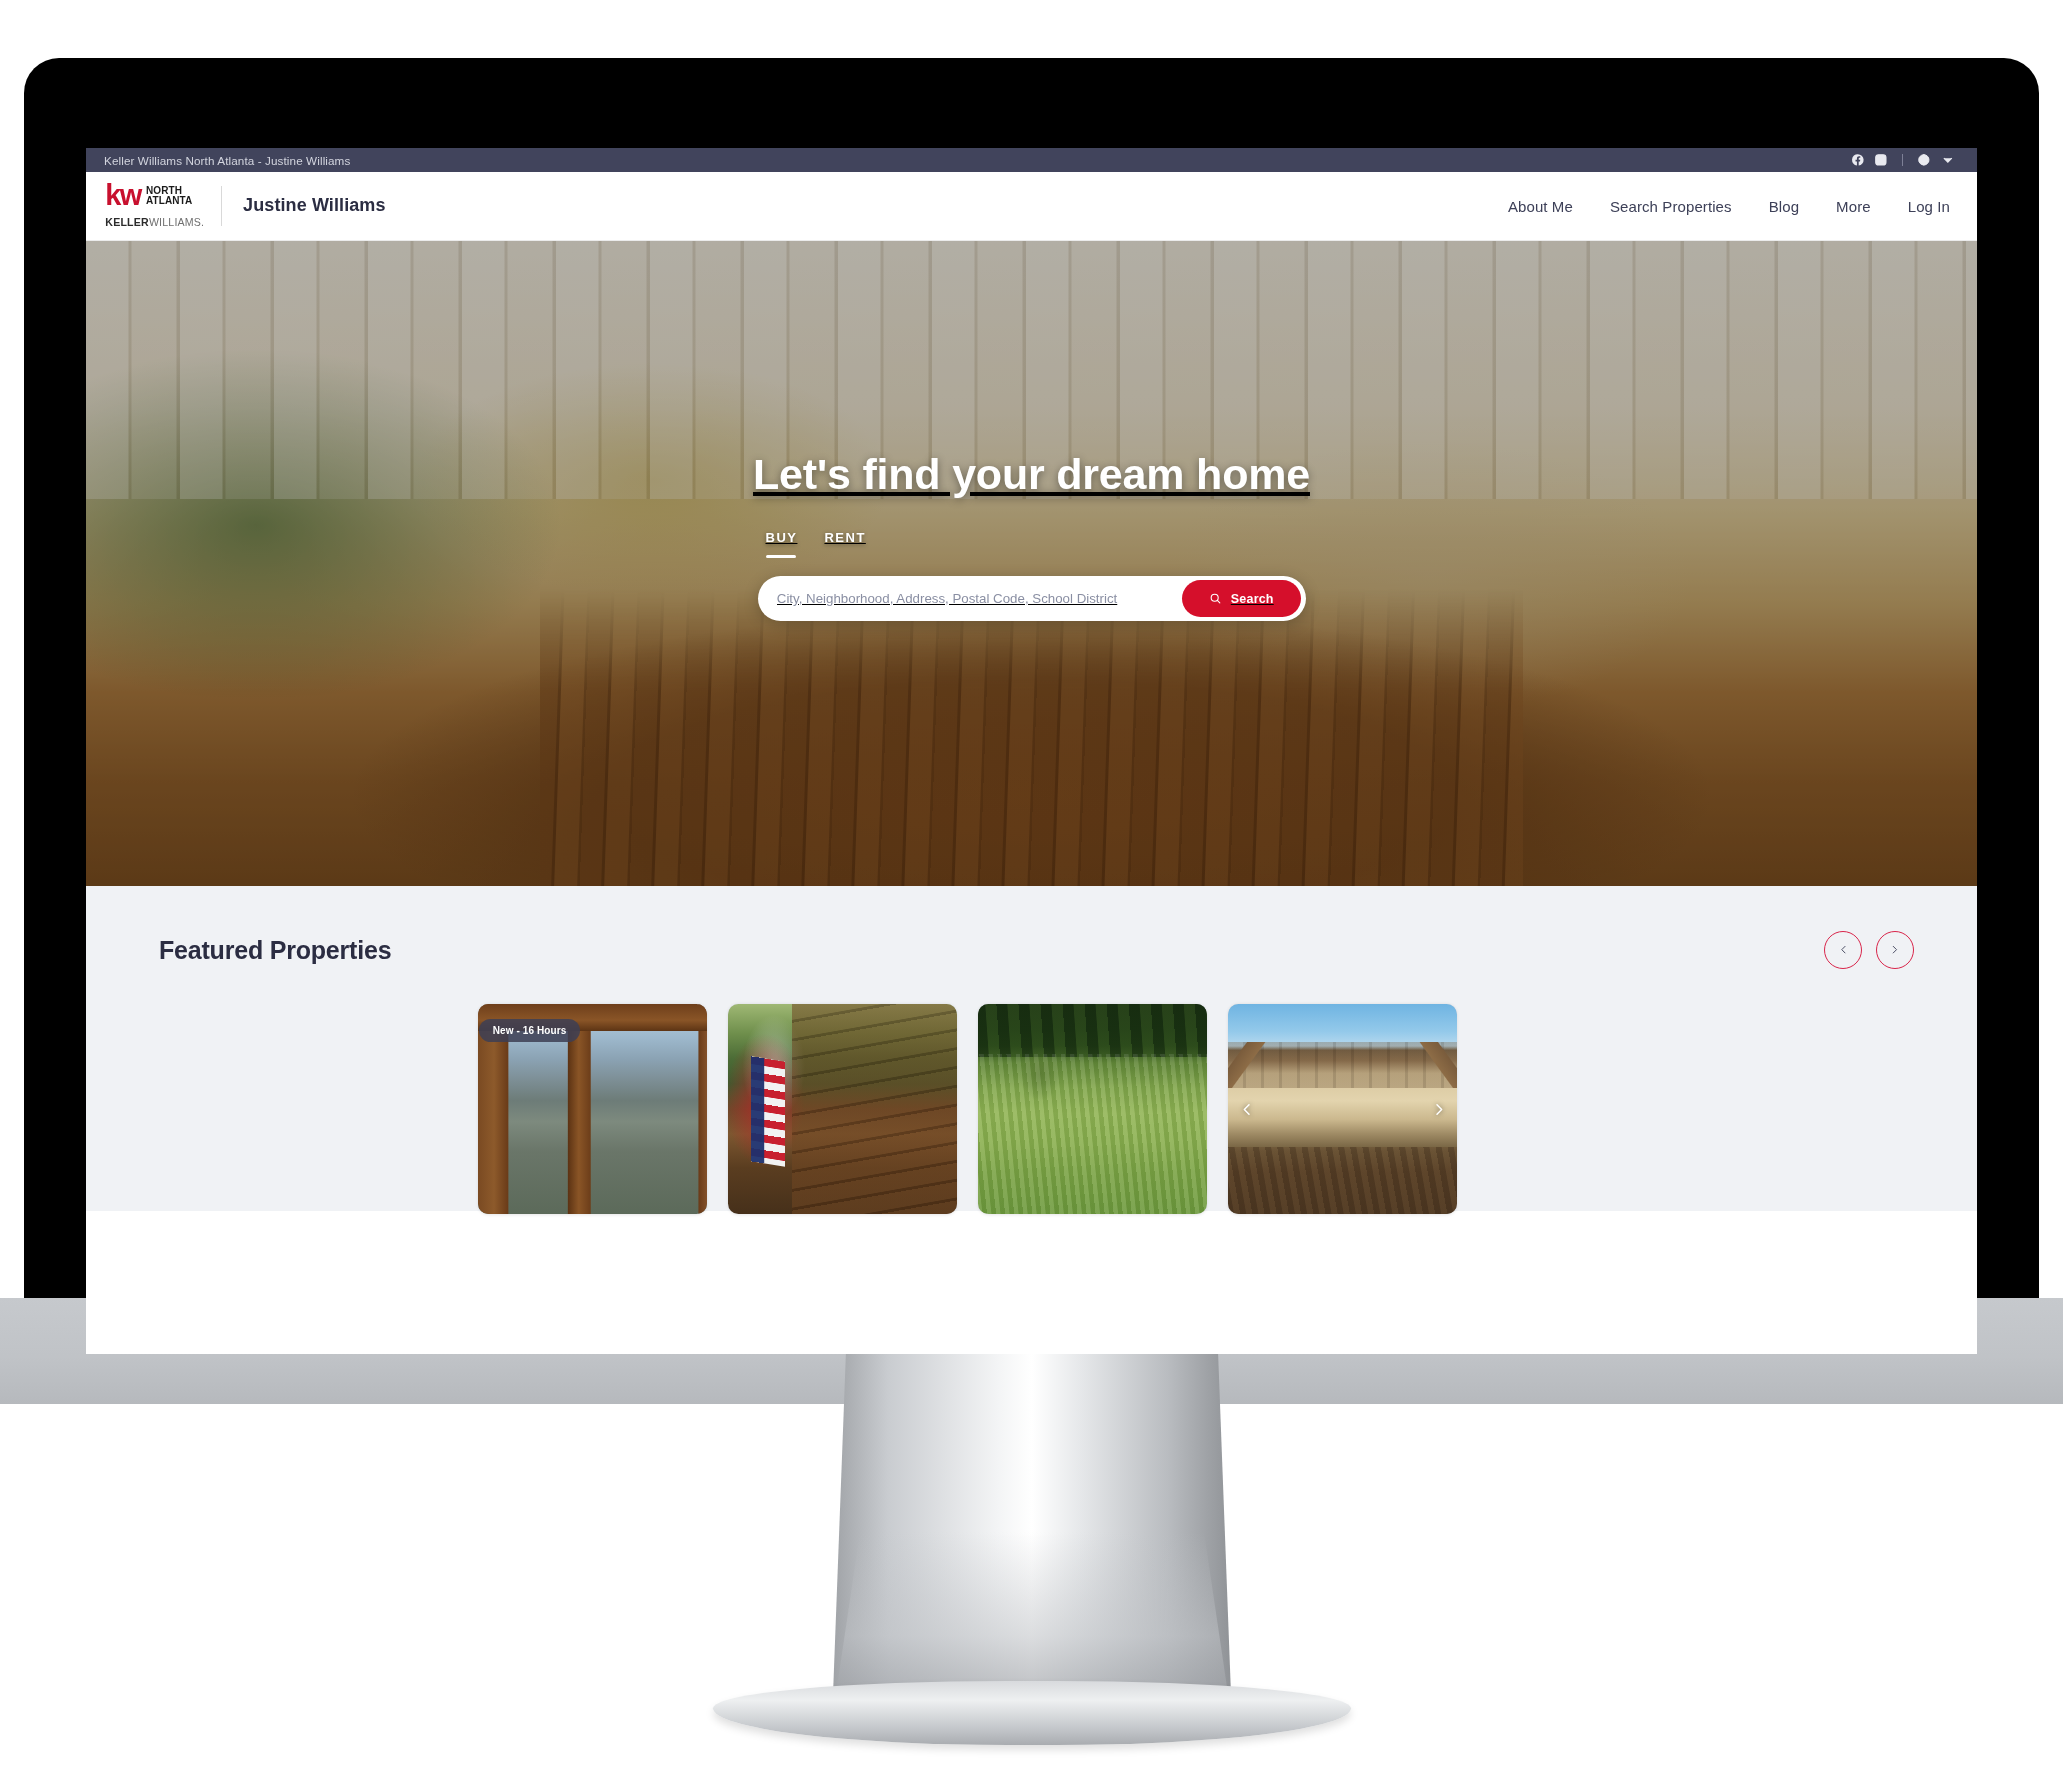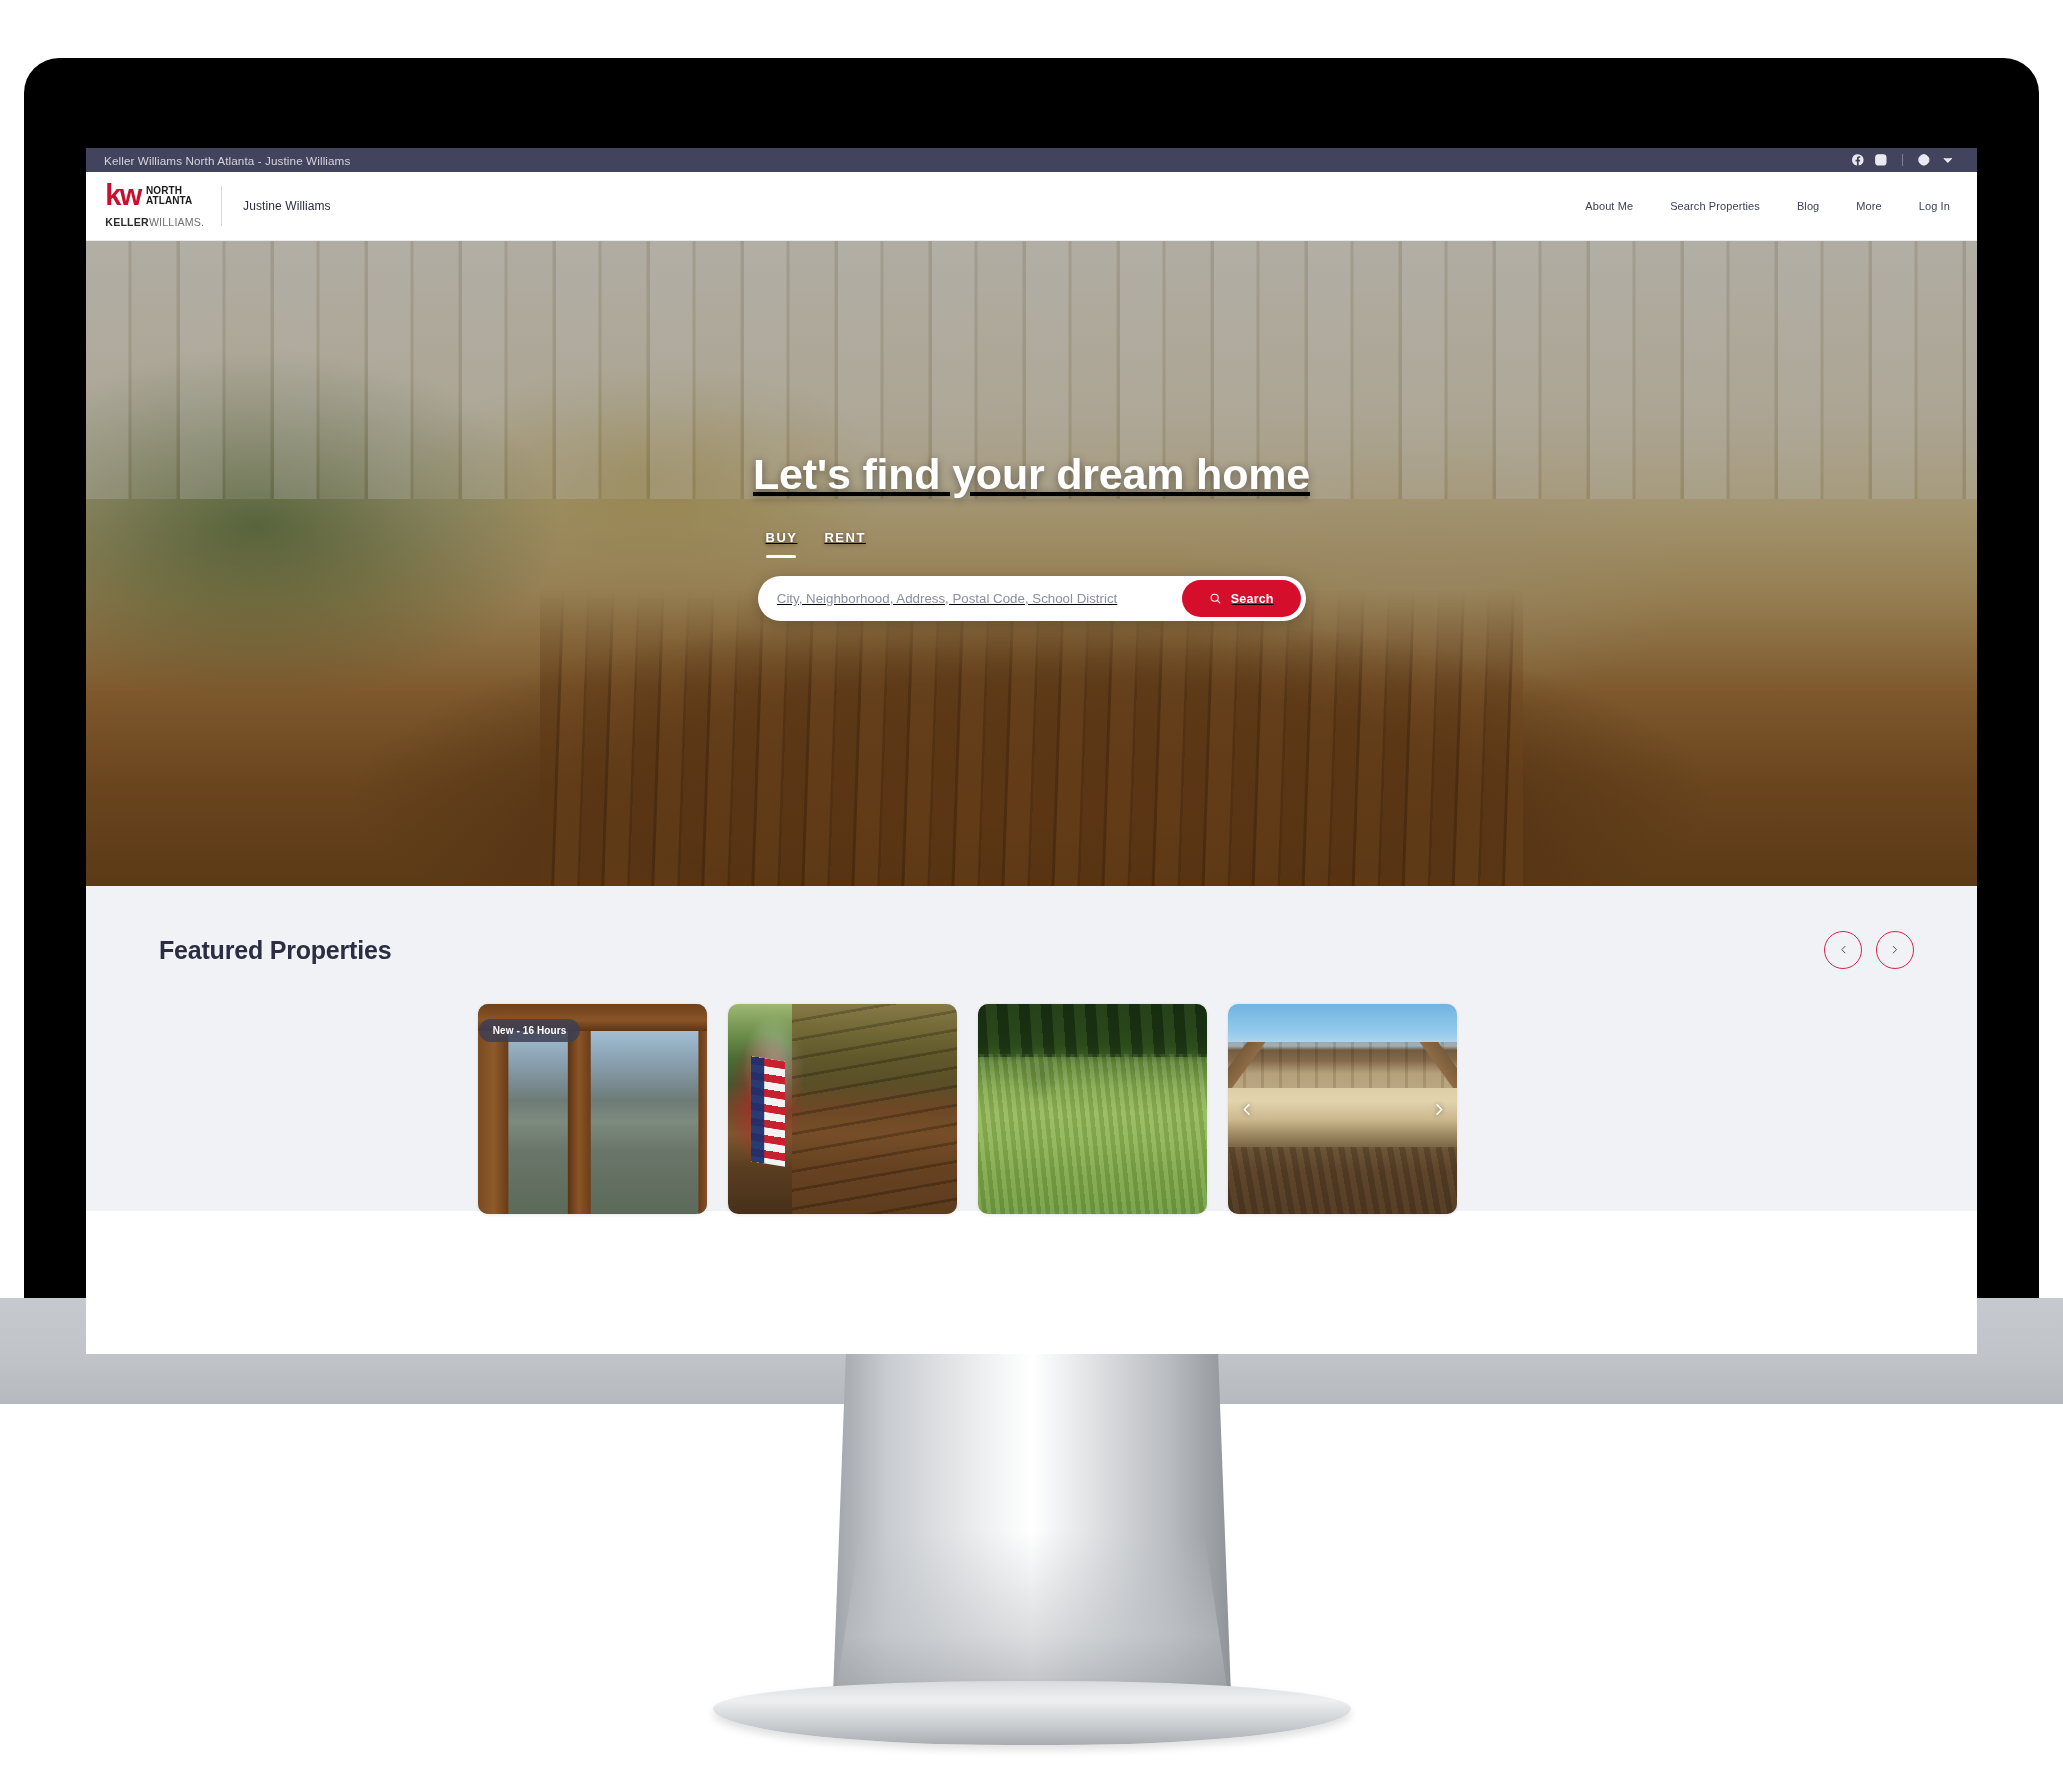--- a/index.html
+++ b/index.html
@@ -84,24 +84,24 @@
   .kw-top { display: flex; align-items: flex-end; gap: 5.6px; }
   .kw-mark { font-size: 29px; font-weight: 700; color: #c8102e; line-height: .82;
              letter-spacing: -1.8px; font-family: "Liberation Sans", sans-serif; }
   .kw-region { font-size: 10px; font-weight: 700; color: #1a1a1a; line-height: 1.0;
                letter-spacing: 0.1px; padding-bottom: 1.6px; }
   .kw-bottom { font-size: 10.6px; color: #3f3f3f; letter-spacing: 0.2px;
                margin-top: 8px; white-space: nowrap; }
   .kw-bottom b { font-weight: 700; color: #2b2b2b; }
   .kw-bottom span.light { font-weight: 400; color: #6f6f6f; }
   .brand-divider { width: 0.8px; height: 40px; background: #d9d9d9; margin: 0 21px 0 18px; }
-  .agent-name { font-size: 12px; font-weight: 400; color: #2b2d42; letter-spacing: 0.1px; }
+  .agent-name { font-size: 18px; font-weight: 700; color: #2b2d42; letter-spacing: 0.1px; }
 
   .main-nav { margin-left: auto; display: flex; align-items: center; gap: 37px; }
-  .nav-link { font-size: 11px; color: #3d4058; letter-spacing: 0.1px; cursor: pointer; white-space: nowrap; }
+  .nav-link { font-size: 15px; color: #3d4058; letter-spacing: 0.1px; cursor: pointer; white-space: nowrap; }
 
   
   .hero {
     position: relative;
     height: 645px;
     overflow: hidden;
   }
   .hero-photo { position: absolute; inset: 0; }
   .hero-overlay { position: absolute; inset: 0; background: rgba(28,22,10,0.30); }
   .hero-content {

